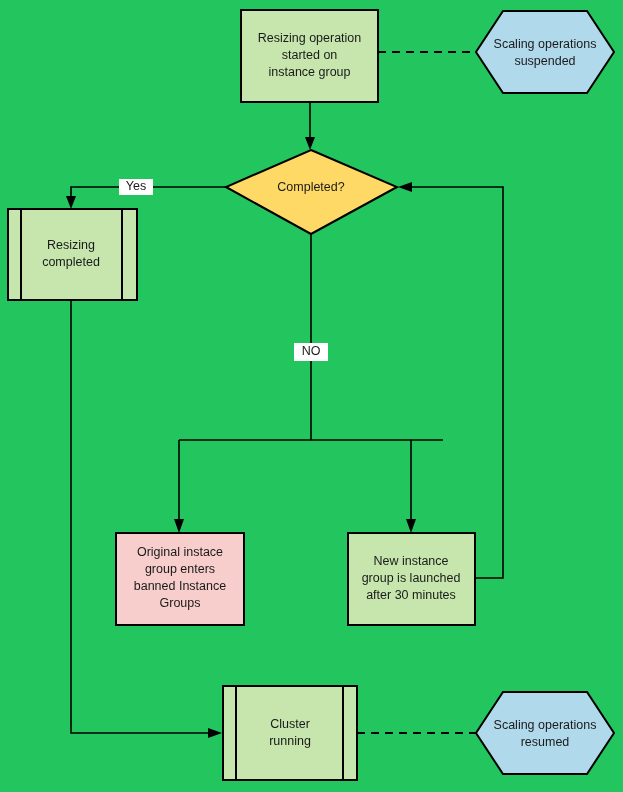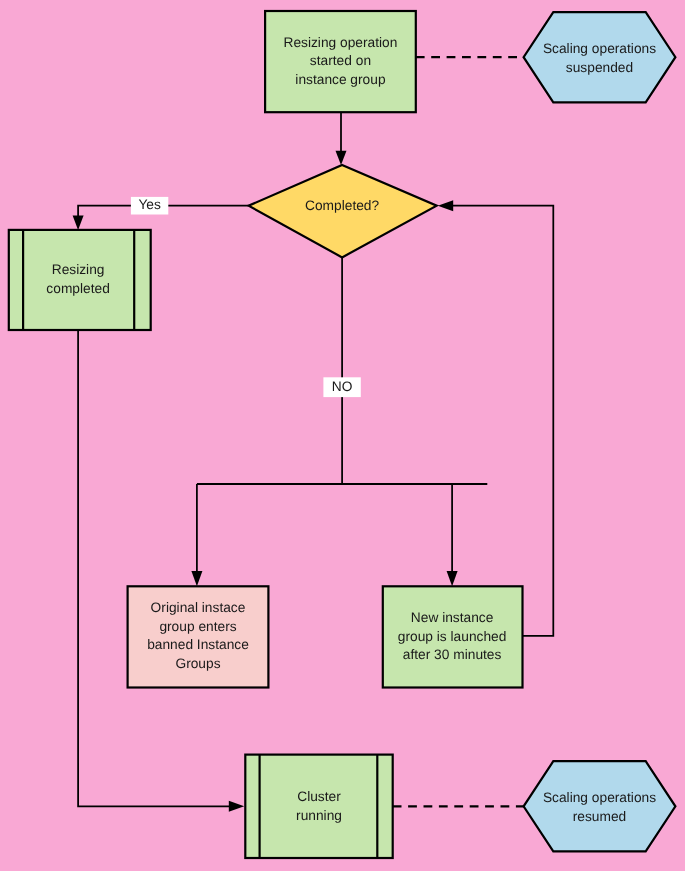--- a/index.html
+++ b/index.html
@@ -11,21 +11,21 @@
   body {
     width: 623px;
     height: 792px;
     font-family: "Liberation Sans", sans-serif;
     overflow: hidden;
   }
   #flow-root {
     position: relative;
     width: 623px;
     height: 792px;
-    background: #f9a8d4;
+    background: #22c55e;
   }
   svg#flow-svg {
     display: block;
     width: 623px;
     height: 792px;
   }
   .node-shape {
     stroke: #000000;
     stroke-width: 2;
     stroke-linejoin: miter;

